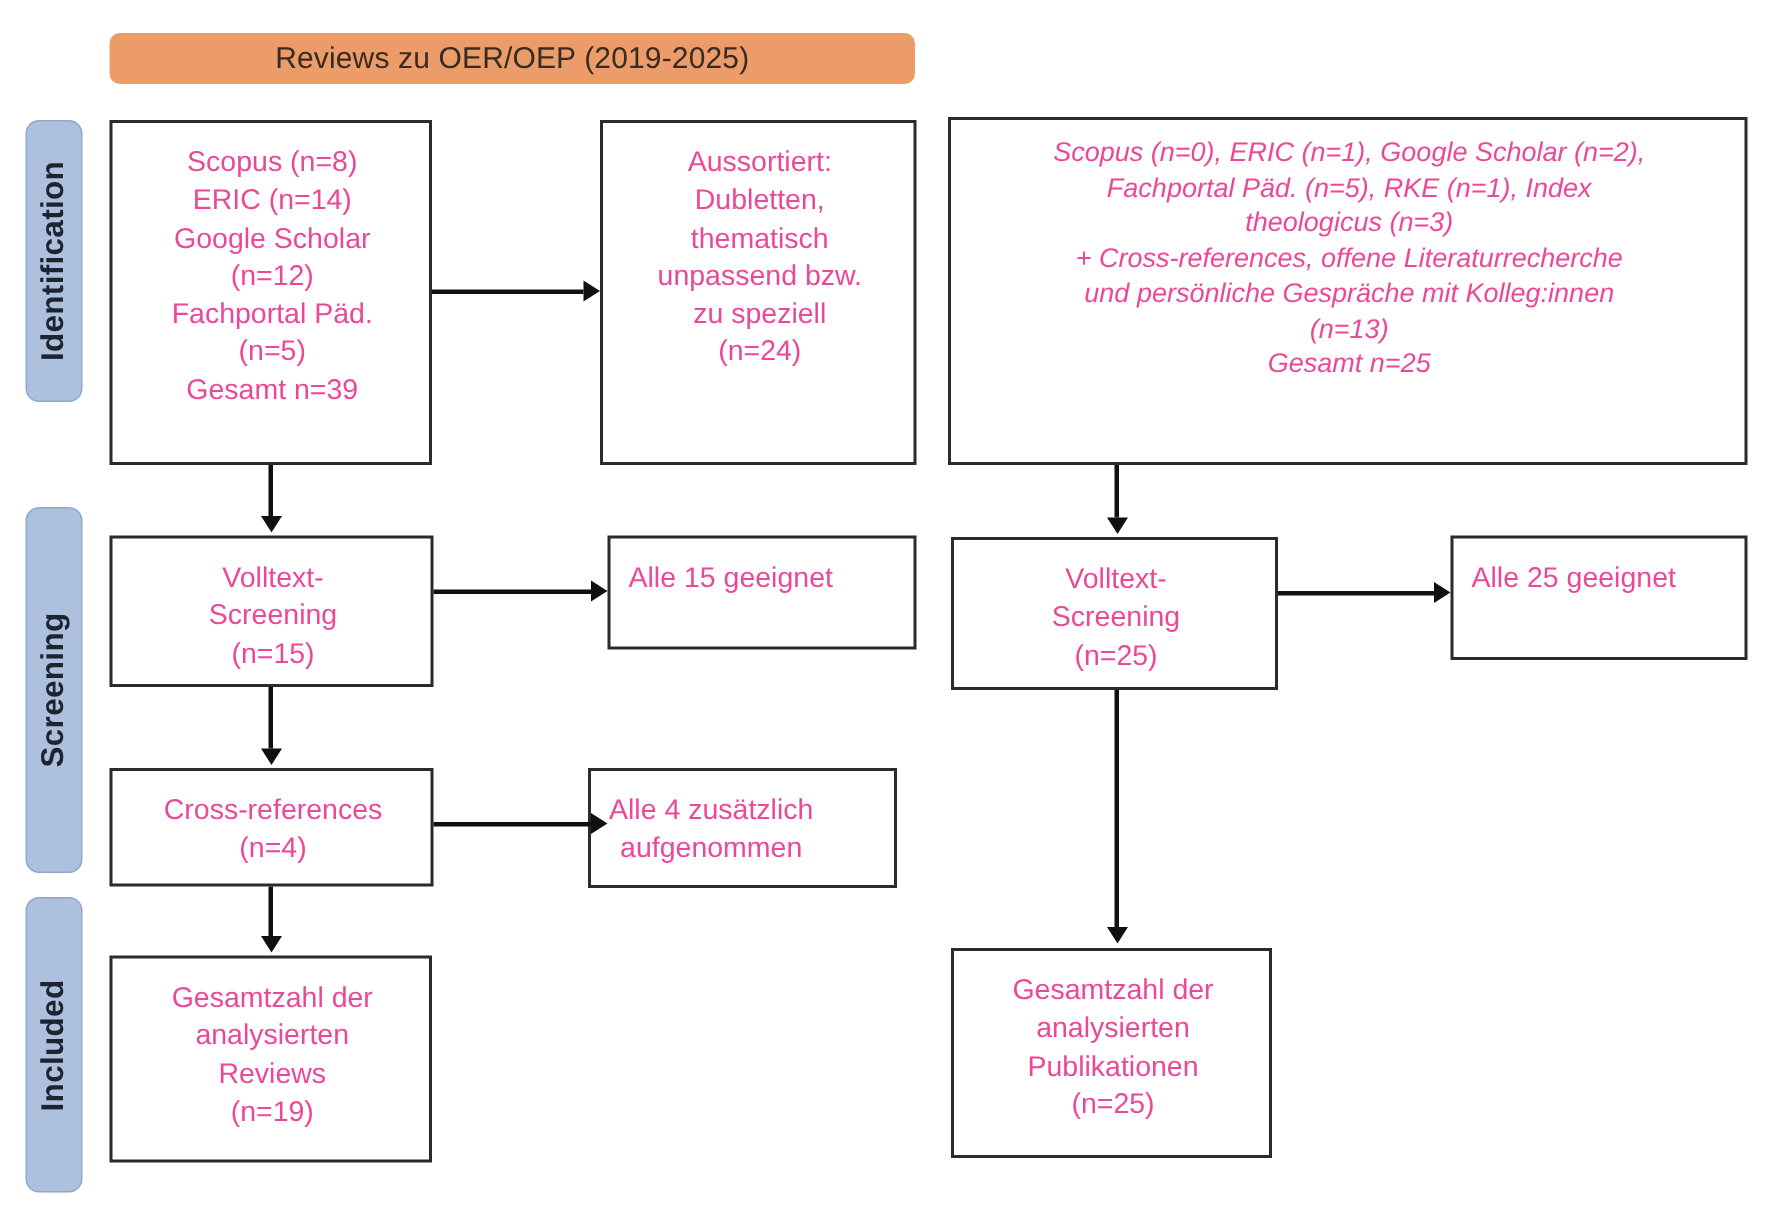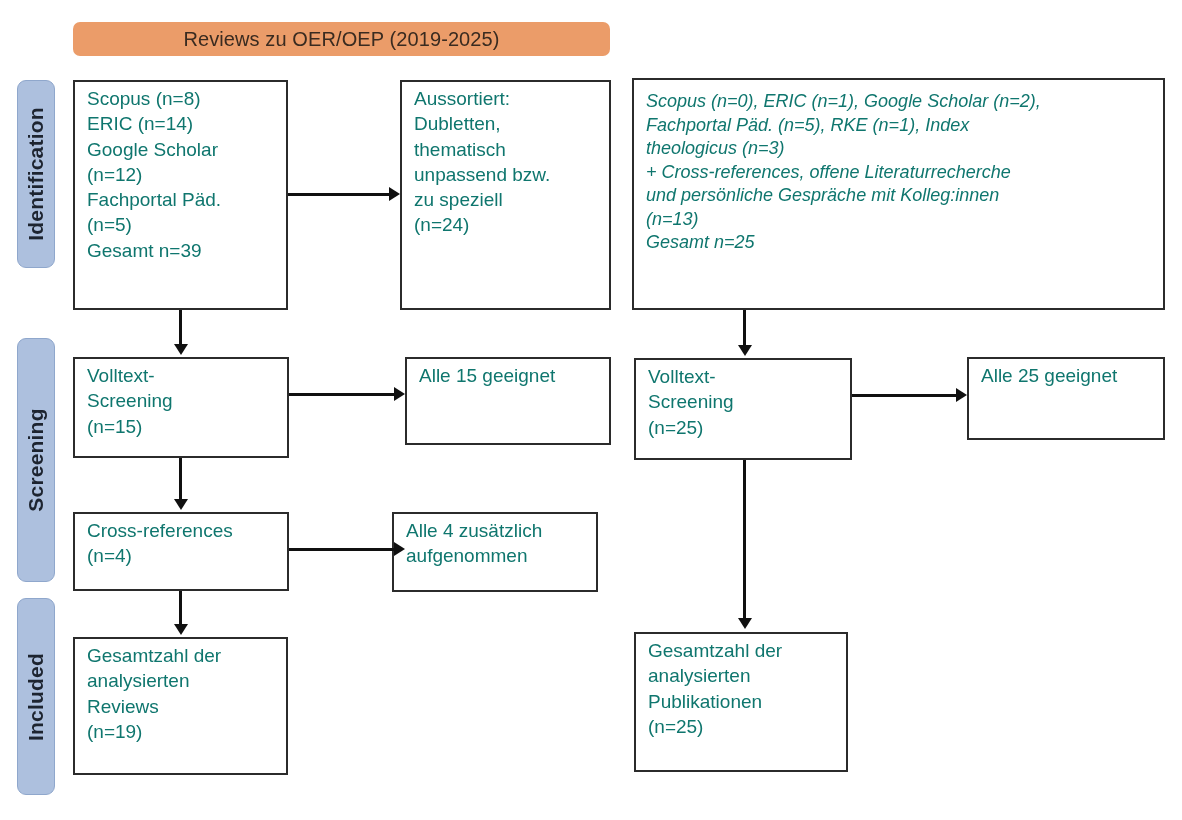--- a/index.html
+++ b/index.html
@@ -55,26 +55,27 @@
     color: #1d2430;
     letter-spacing: 0.2px;
   }
 
   
   .node {
     position: absolute;
     background: #ffffff;
     border: 2.5px solid #2b2b2b;
     box-sizing: border-box;
-    padding: 4px 10px 6px 12px;
+    padding: 14px 10px 6px 12px;
     font-size: 19px;
     line-height: 1.33;
-    color: #0f766e;
+    color: #ec4899;
     white-space: pre-line;
     overflow: hidden;
+    text-align: center;
   }
   .node.dense {
     font-size: 18px;
     line-height: 1.31;
     padding-top: 10px;
   }
   .node.mid {
     display: flex;
     align-items: flex-start;
   }
@@ -134,21 +135,21 @@
 Dubletten,
 thematisch
 unpassend bzw.
 zu speziell
 (n=24)</div>
 
   <div class="node" style="left:73px; top:357px; width:216px; height:101px;">Volltext-
 Screening
 (n=15)</div>
 
-  <div class="node mid" style="left:405px; top:357px; width:206px; height:88px;">Alle 15 geeignet</div>
+  <div class="node mid" style="left:405px; top:357px; width:206px; height:76px;">Alle 15 geeignet</div>
 
   <div class="node" style="left:73px; top:512px; width:216px; height:79px;">Cross-references
 (n=4)</div>
 
   <div class="node mid" style="left:392px; top:512px; width:206px; height:80px;">Alle 4 zusätzlich
 aufgenommen</div>
 
   <div class="node" style="left:73px; top:637px; width:215px; height:138px;">Gesamtzahl der
 analysierten
 Reviews

